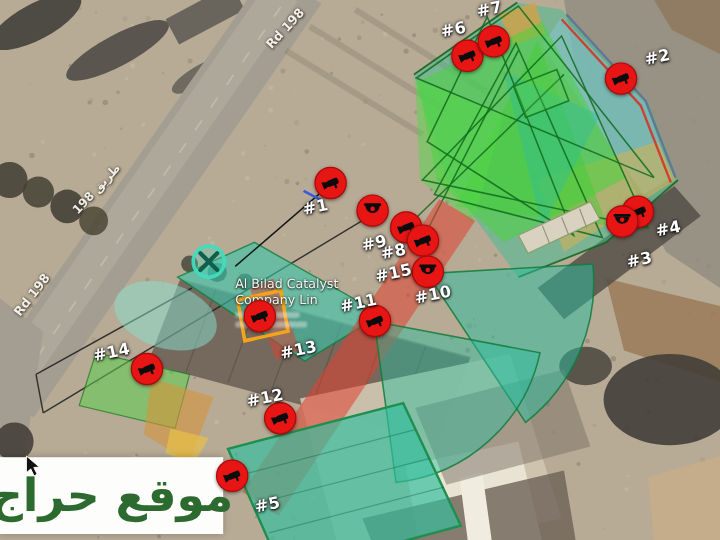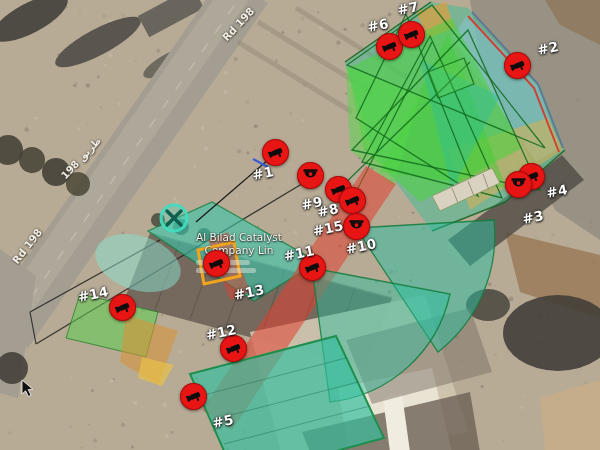--- a/index.html
+++ b/index.html
@@ -5,21 +5,21 @@
   html,body{margin:0;padding:0;background:#222;}
   .stage{position:absolute;left:0;top:0;width:600px;height:450px;overflow:hidden;
          background:#b7ab96;font-family:"DejaVu Sans",sans-serif;}
   .map-svg{position:absolute;left:0;top:0;width:600px;height:450px;z-index:1;}
   .txt-layer{position:absolute;left:0;top:0;width:600px;height:450px;z-index:2;pointer-events:none;}
   .road-label{position:absolute;color:#f2efe8;font-size:10.5px;font-weight:bold;
               text-shadow:0 1px 2px rgba(60,55,45,.95),0 0 2px rgba(60,55,45,.8);white-space:nowrap;}
   .rl-top{left:238px;top:24px;transform:translate(-50%,-50%) rotate(-47deg);}
   .rl-ar{left:81px;top:158px;transform:translate(-50%,-50%) rotate(-47deg);font-size:10px;}
   .rl-left{left:27px;top:246px;transform:translate(-50%,-50%) rotate(-52deg);}
-  .place-label{position:absolute;color:#f7f5f0;text-shadow:0 1px 2px rgba(0,0,0,.85),0 0 2px rgba(0,0,0,.6);text-align:center;}
+  .place-label{position:absolute;color:#f7f5f0;text-shadow:0 1px 2px rgba(0,0,0,.85),0 0 2px rgba(0,0,0,.6);}
   .tawakalna{left:107px;top:280px;transform:translate(-50%,-50%);font-size:10px;line-height:11px;text-align:center;opacity:.95;}
   .bilad{left:196px;top:231px;font-size:10.5px;line-height:12.5px;font-weight:500;}
   .blur-bar{height:5px;background:rgba(238,238,230,.45);border-radius:2px;margin-top:3px;filter:blur(.7px);}
   .b1{width:54px;margin-top:4px;} .b2{width:60px;}
   .watermark{position:absolute;left:0;top:381px;width:186px;height:64px;background:#fdfdfb;z-index:4;
              display:flex;align-items:center;justify-content:center;box-shadow:0 0 6px rgba(0,0,0,.25);}
   .watermark span{color:#2c6a2f;font-size:38px;font-weight:bold;direction:rtl;line-height:1;
                   white-space:nowrap;letter-spacing:-1px;}
   #markers-layer{position:absolute;left:0;top:0;width:600px;height:450px;z-index:5;}
   #labels-layer{position:absolute;left:0;top:0;width:600px;height:450px;z-index:6;pointer-events:none;}
@@ -468,20 +468,23 @@
     <div class="road-label rl-ar">طريق 198</div>
     <div class="road-label rl-left">Rd 198</div>
     <div class="place-label bilad">
       <div>Al Bilad Catalyst</div>
       <div>Company Lin</div>
       <div class="blur-bar b1"></div>
       <div class="blur-bar b2"></div>
     </div>
   </div>
 
+  <div class="watermark">
+    <span>موقع حراج</span>
+  </div>
 
   <div id="markers-layer">
       <div class="cam-marker" style="left: 275px; top: 152px;">
         <svg viewBox="0 0 24 24">
           <g transform="rotate(-22 12 12)" fill="#0c0c0c">
             <path d="M8.5 9.6 L3.2 7.8 L3.2 16.2 L8.5 14.6 Z"></path>
             <rect x="8" y="8.8" width="12.5" height="6.6" rx="2"></rect>
             <rect x="14.5" y="14.8" width="2.4" height="4.6" rx="1"></rect>
           </g>
         </svg>

